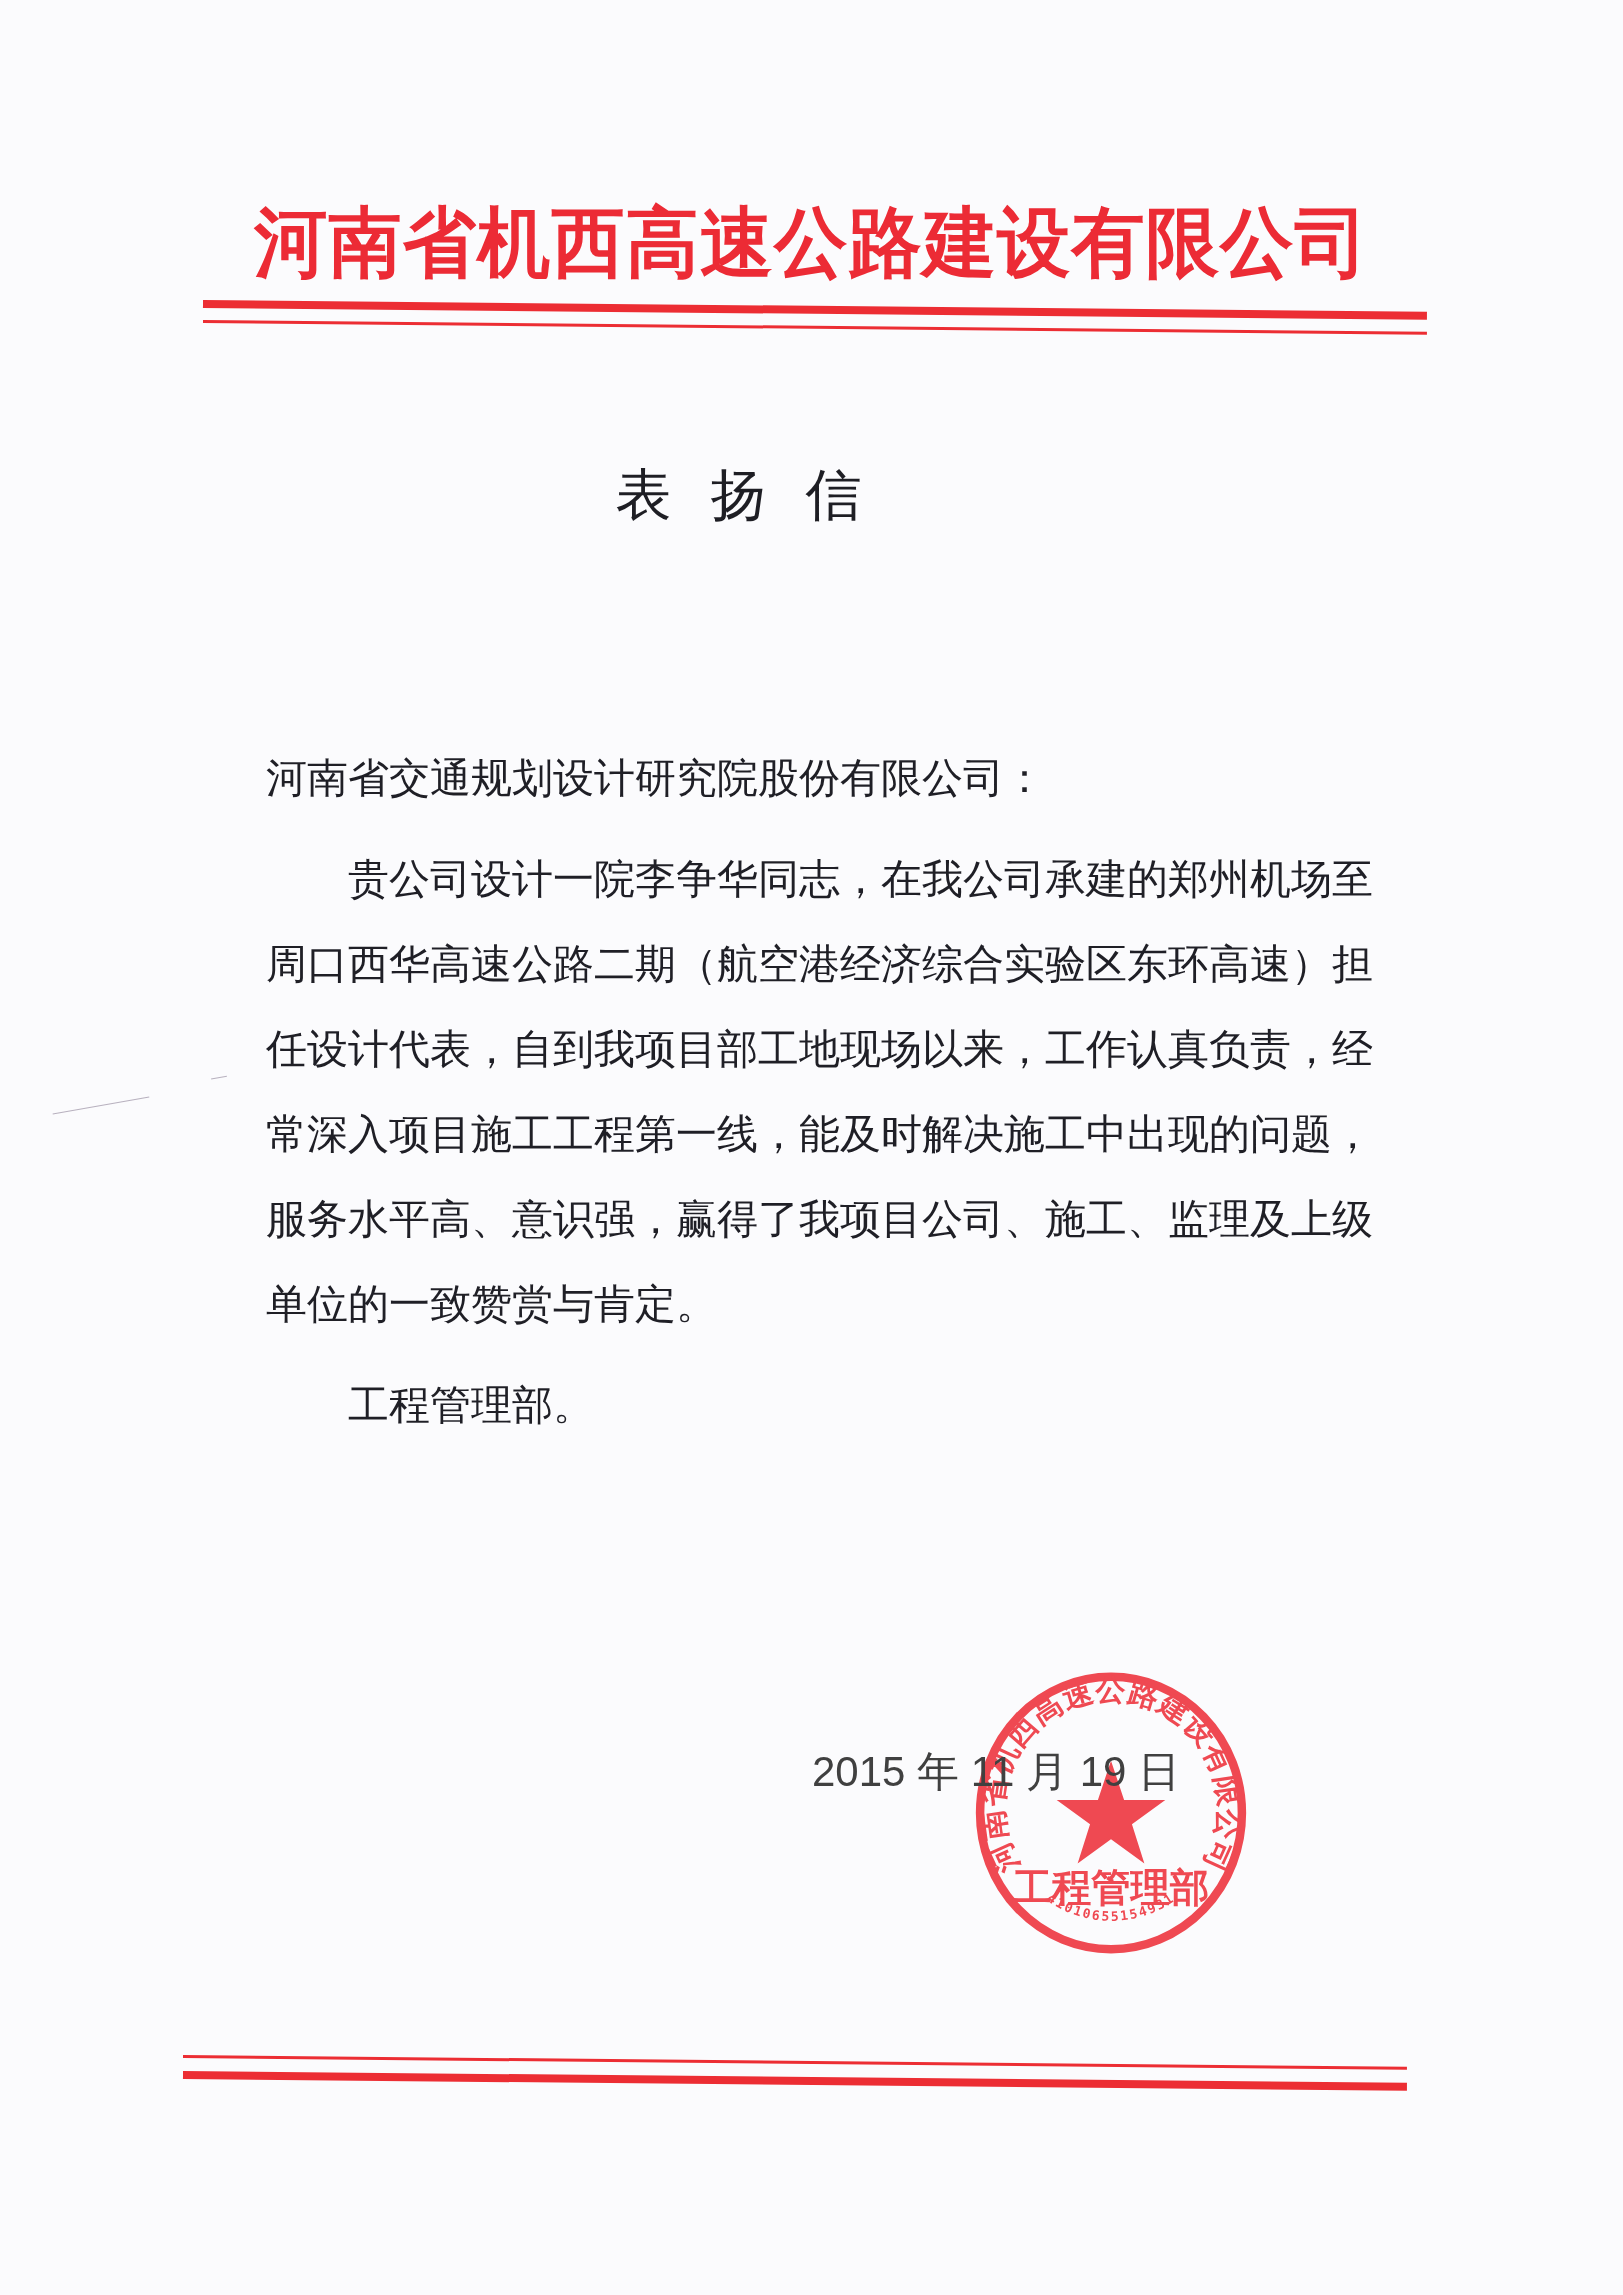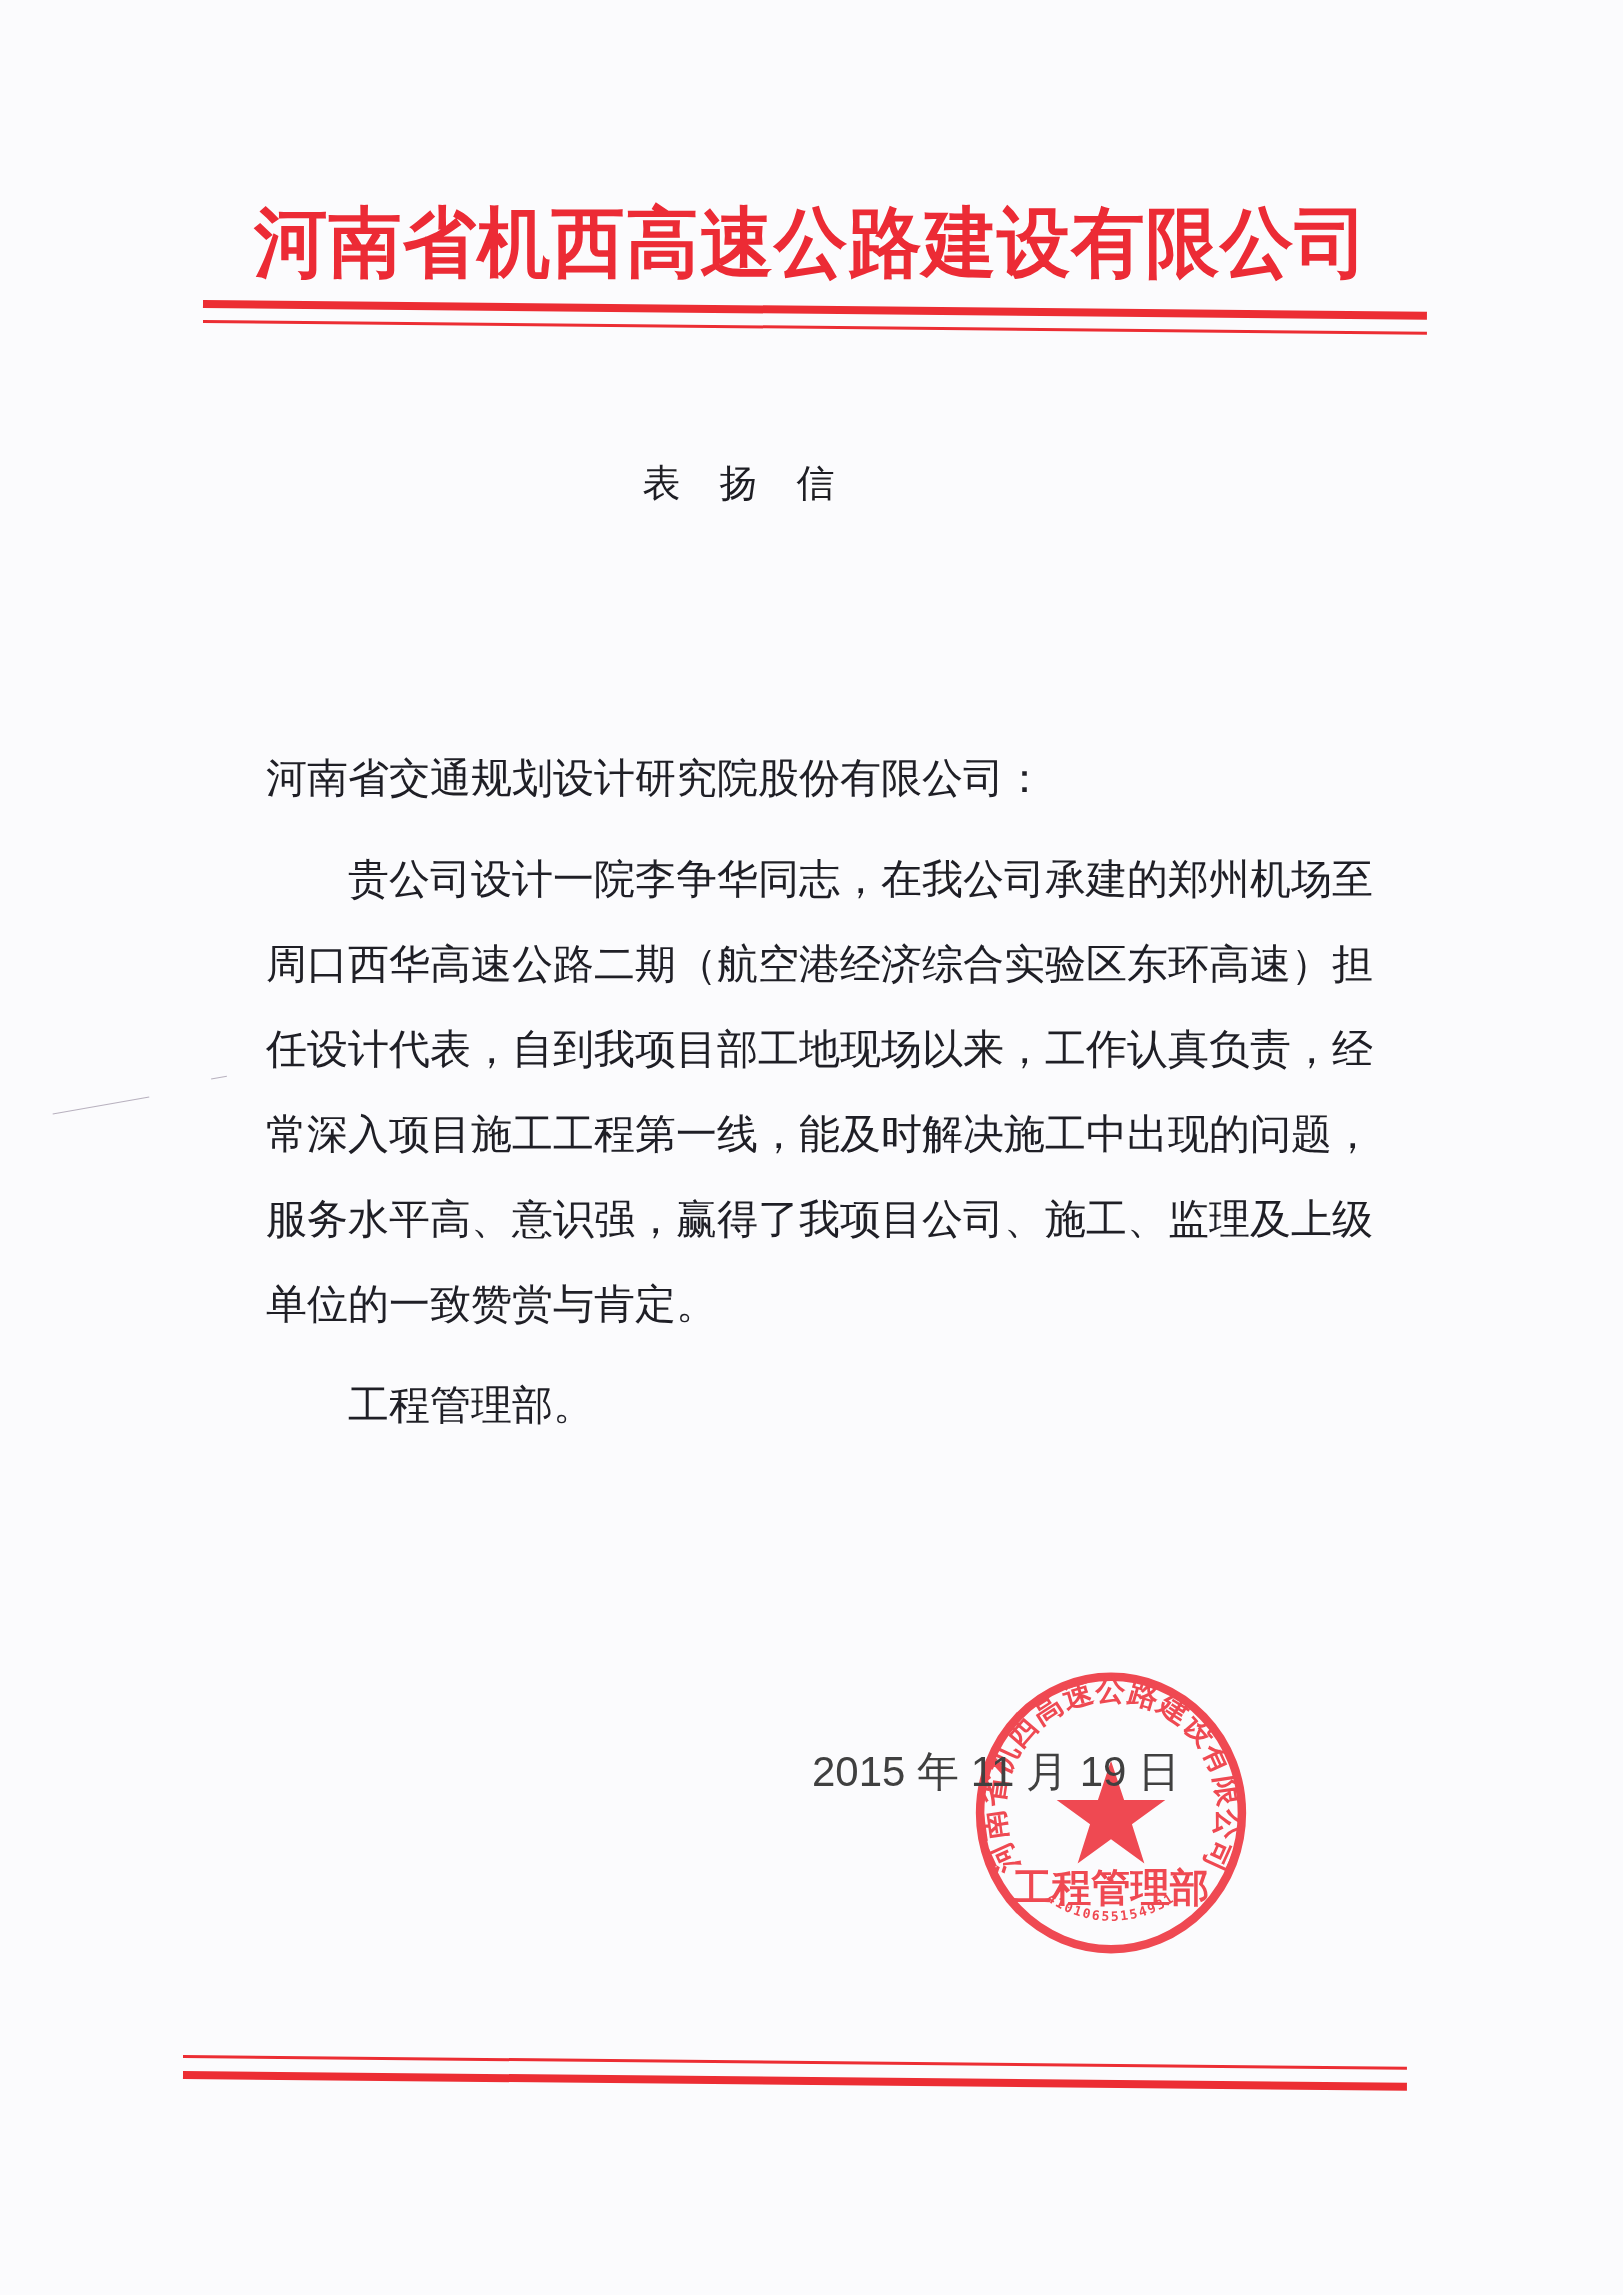--- a/index.html
+++ b/index.html
@@ -17,21 +17,21 @@
     transform:scaleY(1.05);
   }
   .rule { position:absolute; background:#ec2d33; transform-origin:left center; }
   .rule.top-thick { left:203px; top:300px; width:1224px; height:7.9px; transform:rotate(0.55deg); }
   .rule.top-thin  { left:203px; top:320px; width:1224px; height:3.3px; transform:rotate(0.55deg); }
   .rule.bot-thin  { left:183px; top:2055px; width:1224px; height:3.3px; transform:rotate(0.55deg); }
   .rule.bot-thick { left:183px; top:2071px; width:1224px; height:7.9px; transform:rotate(0.55deg); }
 
   .doc-title {
     position:absolute; left:0; width:1477px; top:458px; text-align:center;
-    font-family:"DejaVu Serif", serif; font-size:38px; color:#1e1e24;
+    font-family:"DejaVu Serif", serif; font-size:56px; color:#1e1e24;
     letter-spacing:39px; text-indent:39px;
   }
   .body-text {
     position:absolute; left:250px; top:720px; width:1152px;
     font-size:41px; color:#1f1f26; line-height:85px;
   }
   .body-text p { margin:16px; }
   .body-text .indent { text-indent:82px; }
   .salutation { margin-bottom:0; }
 

